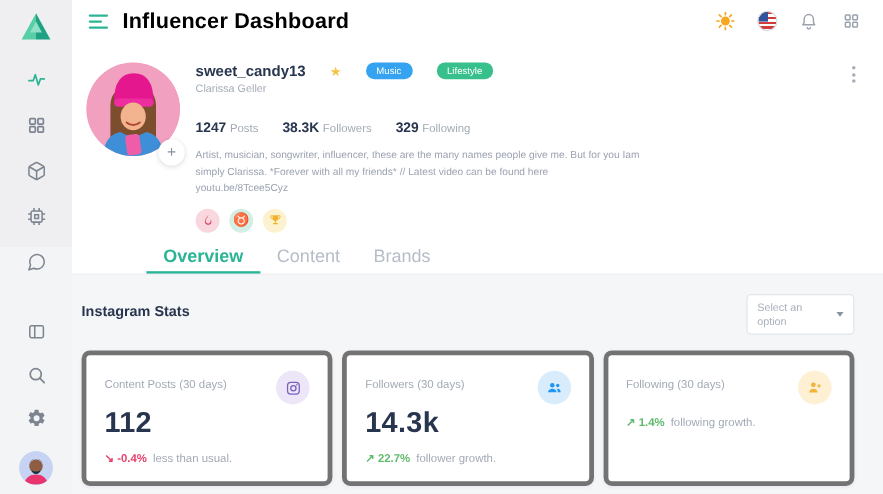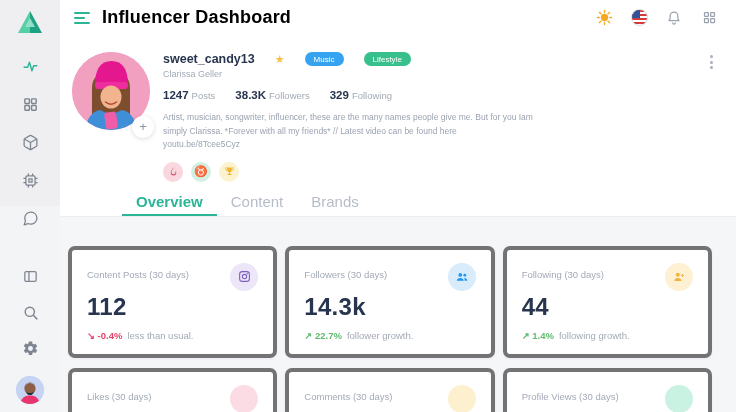--- a/index.html
+++ b/index.html
@@ -37,21 +37,21 @@
   .pavatar { width:78px; height:78px; border-radius:50%; overflow:hidden; background:#f2a0c0; }
   .plusbtn { position:absolute; right:-4px; bottom:-8px; width:22px; height:22px; border-radius:50%; background:#fff;
              box-shadow:0 1px 4px rgba(40,50,70,.18); color:#8a93a2; font-size:13px; line-height:22px; text-align:center; cursor:pointer; }
   .pinfo { margin-left:13px; flex:1; min-width:0; }
   .prow1 { display:flex; align-items:center; gap:20px; }
   .uname { font-size:12.5px; font-weight:700; color:#28354e; }
   .star { color:#f6c445; font-size:11px; }
   .badge { font-size:8px; color:#fff; border-radius:8px; padding:2.5px 9px; font-weight:400; }
   .badge.music { background:#35a3ef; } .badge.lifestyle { background:#38c08c; }
   .fullname { font-size:9px; color:#a3aab6; margin-top:3px; }
-  .pstats { display:flex; gap:20px; margin-top:10px; align-items:baseline; }
+  .pstats { display:flex; gap:20px; margin-top:22px; align-items:baseline; }
   .pstat { font-size:9.5px; color:#a3aab6; }
   .pstat b { font-size:11.5px; color:#28354e; font-weight:700; margin-right:3px; }
   .bio { margin-top:10px; width:372px; font-size:8.5px; line-height:1.6; color:#9ba3b0; }
   .chips { display:flex; gap:8px; margin-top:10px; }
   .chip { width:20px; height:20px; border-radius:50%; display:flex; align-items:center; justify-content:center; }
   .chip.fire { background:#f8d7df; } .chip.taurus { background:#d3efe4; color:#35a980; font-size:11px; } .chip.trophy { background:#fdf2d0; }
   .kebab { margin-left:auto; display:flex; flex-direction:column; gap:2.5px; padding:3px; cursor:pointer; align-self:flex-start; }
   .kebab i { width:3px; height:3px; border-radius:50%; background:#a8aebc; display:block; }
 
   
@@ -234,20 +234,27 @@
         </div>
     </div>
 
     <div class="tabs">
       <div class="tab active">Overview</div>
       <div class="tab">Content</div>
       <div class="tab">Brands</div>
     </div>
 
     <div class="main">
+      <div class="sechead">
+        <div class="sectitle">Instagram Stats</div>
+        <div class="dropdown">
+          <span class="ddtext">Select an option</span>
+          <span class="caret"></span>
+        </div>
+      </div>
 
       <div class="cards">
         <div class="card">
           <div class="ctop">
             <span class="clabel">Content Posts (30 days)</span>
             <span class="cicon ig">
               <svg width="13" height="13" viewBox="0 0 24 24" fill="none" stroke="#7b5fc0" stroke-width="2">
                   <rect x="3" y="3" width="18" height="18" rx="5"></rect>
                   <circle cx="12" cy="12" r="4"></circle>
                   <circle cx="17.3" cy="6.7" r="1.2" fill="#7b5fc0" stroke="none"></circle>
@@ -282,21 +289,20 @@
           <div class="ctop">
             <span class="clabel">Following (30 days)</span>
             <span class="cicon uplus">
               <svg width="14" height="14" viewBox="0 0 24 24" fill="#f2b33d">
                   <circle cx="10" cy="8" r="3.4"></circle>
                   <path d="M4 19c0-3.4 2.7-5.4 6-5.4s6 2 6 5.4z"></path>
                   <path d="M17.2 7h1.6v1.8H20.6v1.6h-1.8v1.8h-1.6v-1.8h-1.8V8.8h1.8z"></path>
                 </svg>
             </span>
           </div>
-          <div class="cvalue">44</div>
           <div class="cdelta up">
             <span class="pct"><span>↗</span> <span>1.4%</span></span><span>following growth.</span>
           </div>
         </div>
       </div>
 
       <div class="cards row2">
         <div class="card">
           <div class="ctop">
             <span class="clabel">Likes (30 days)</span>

